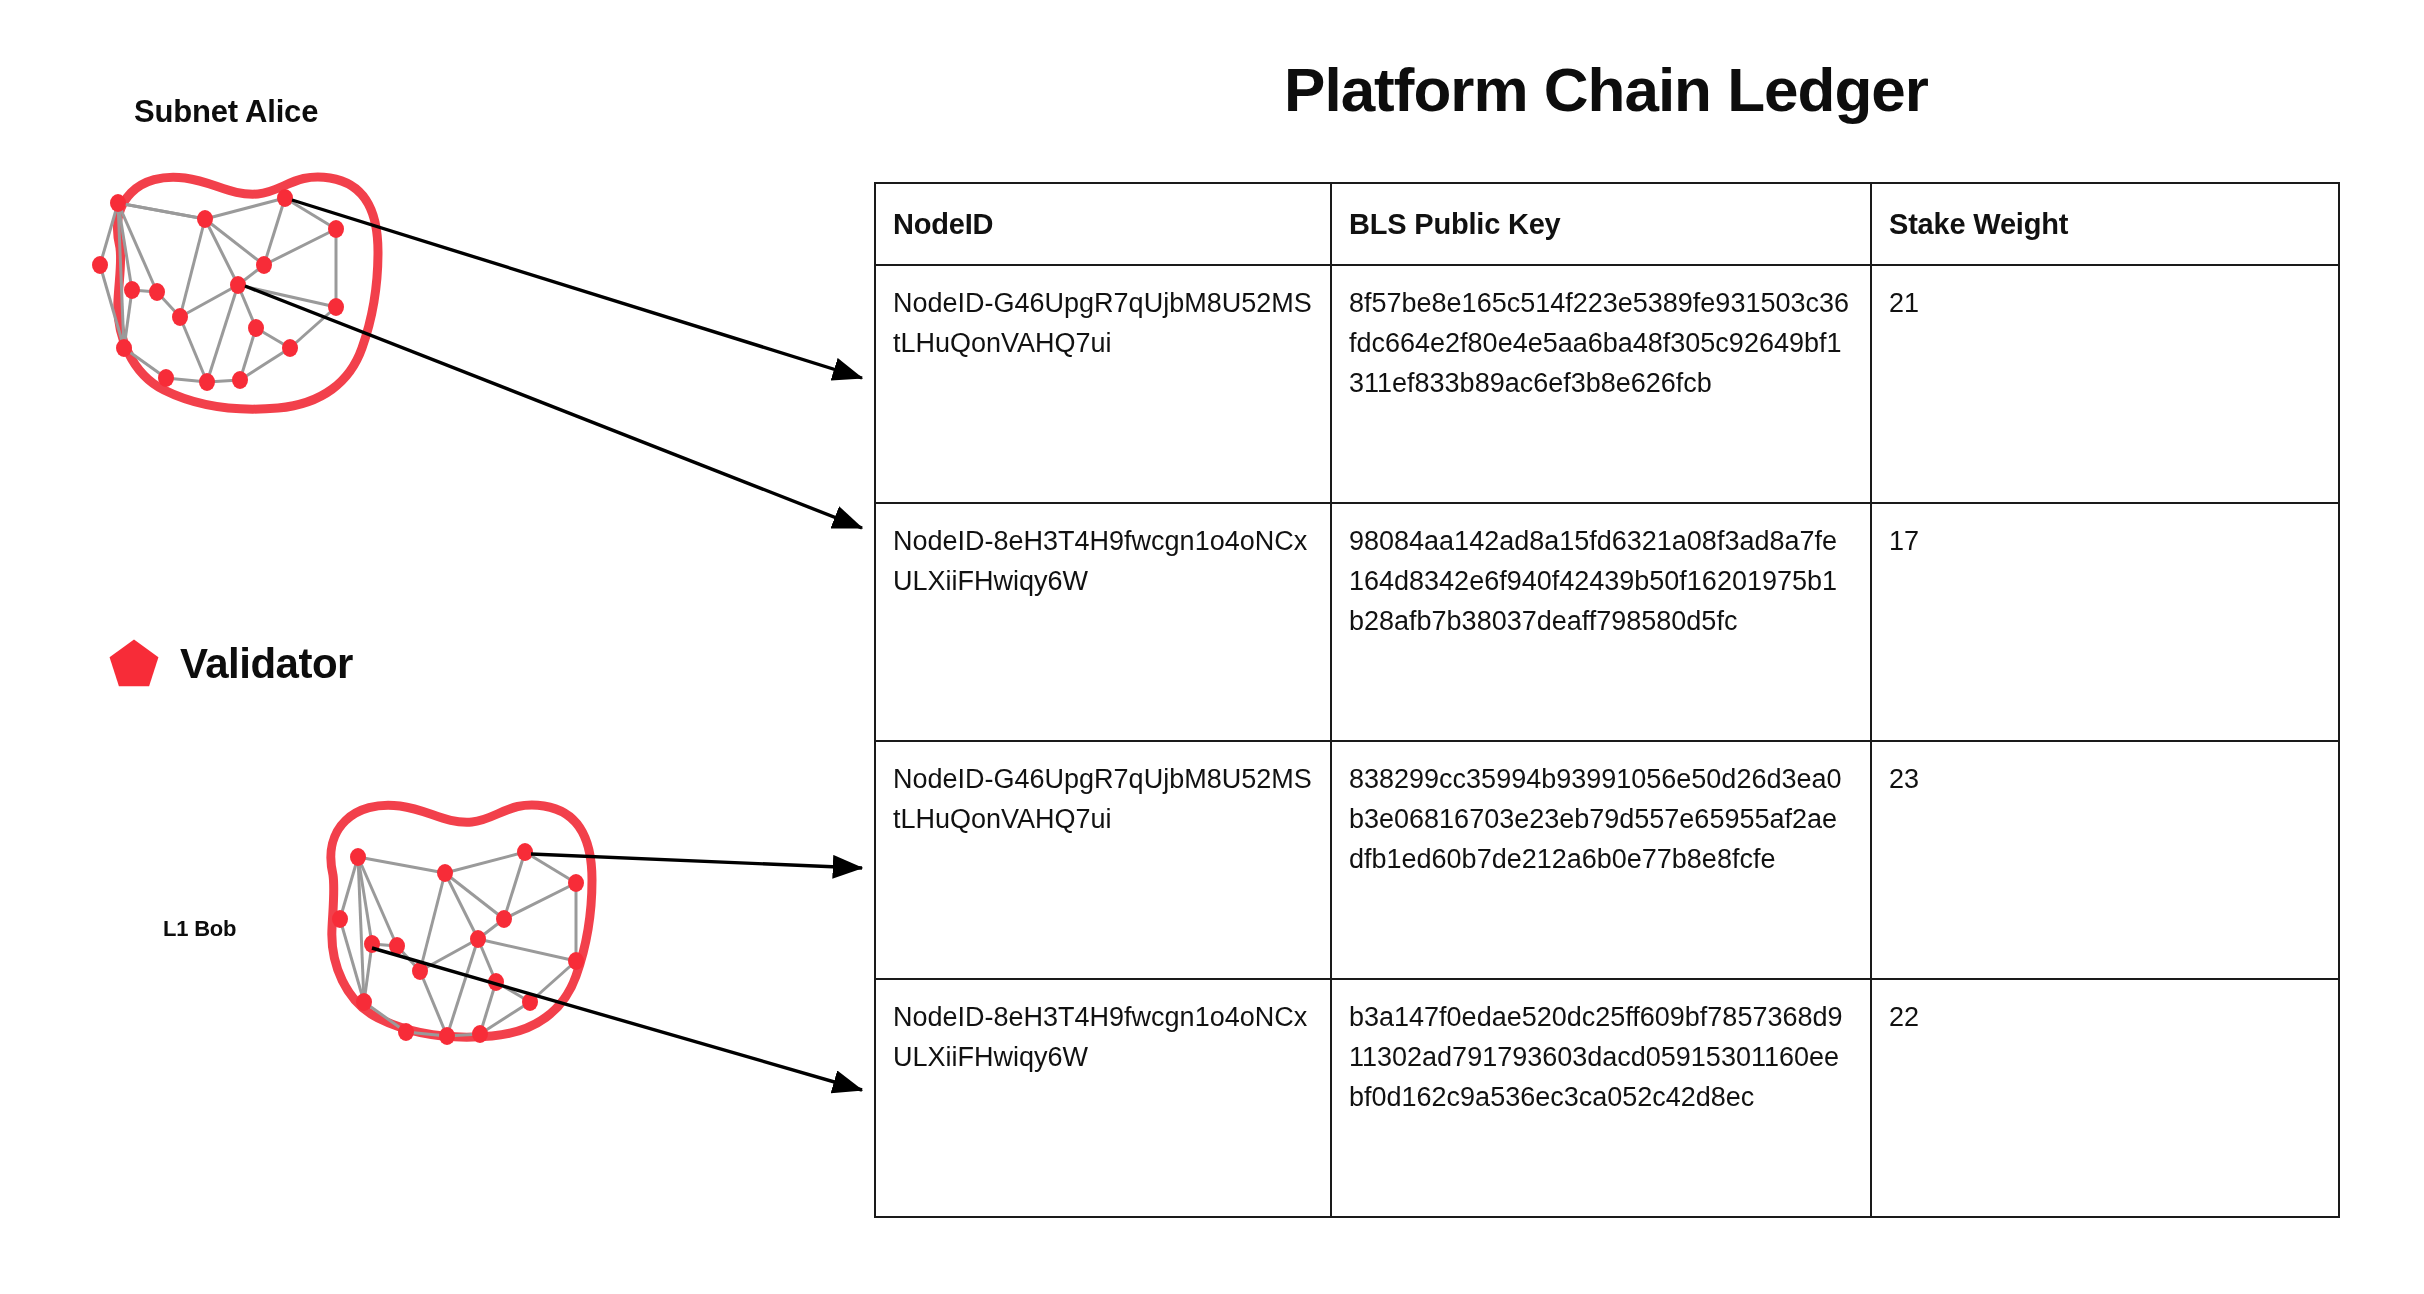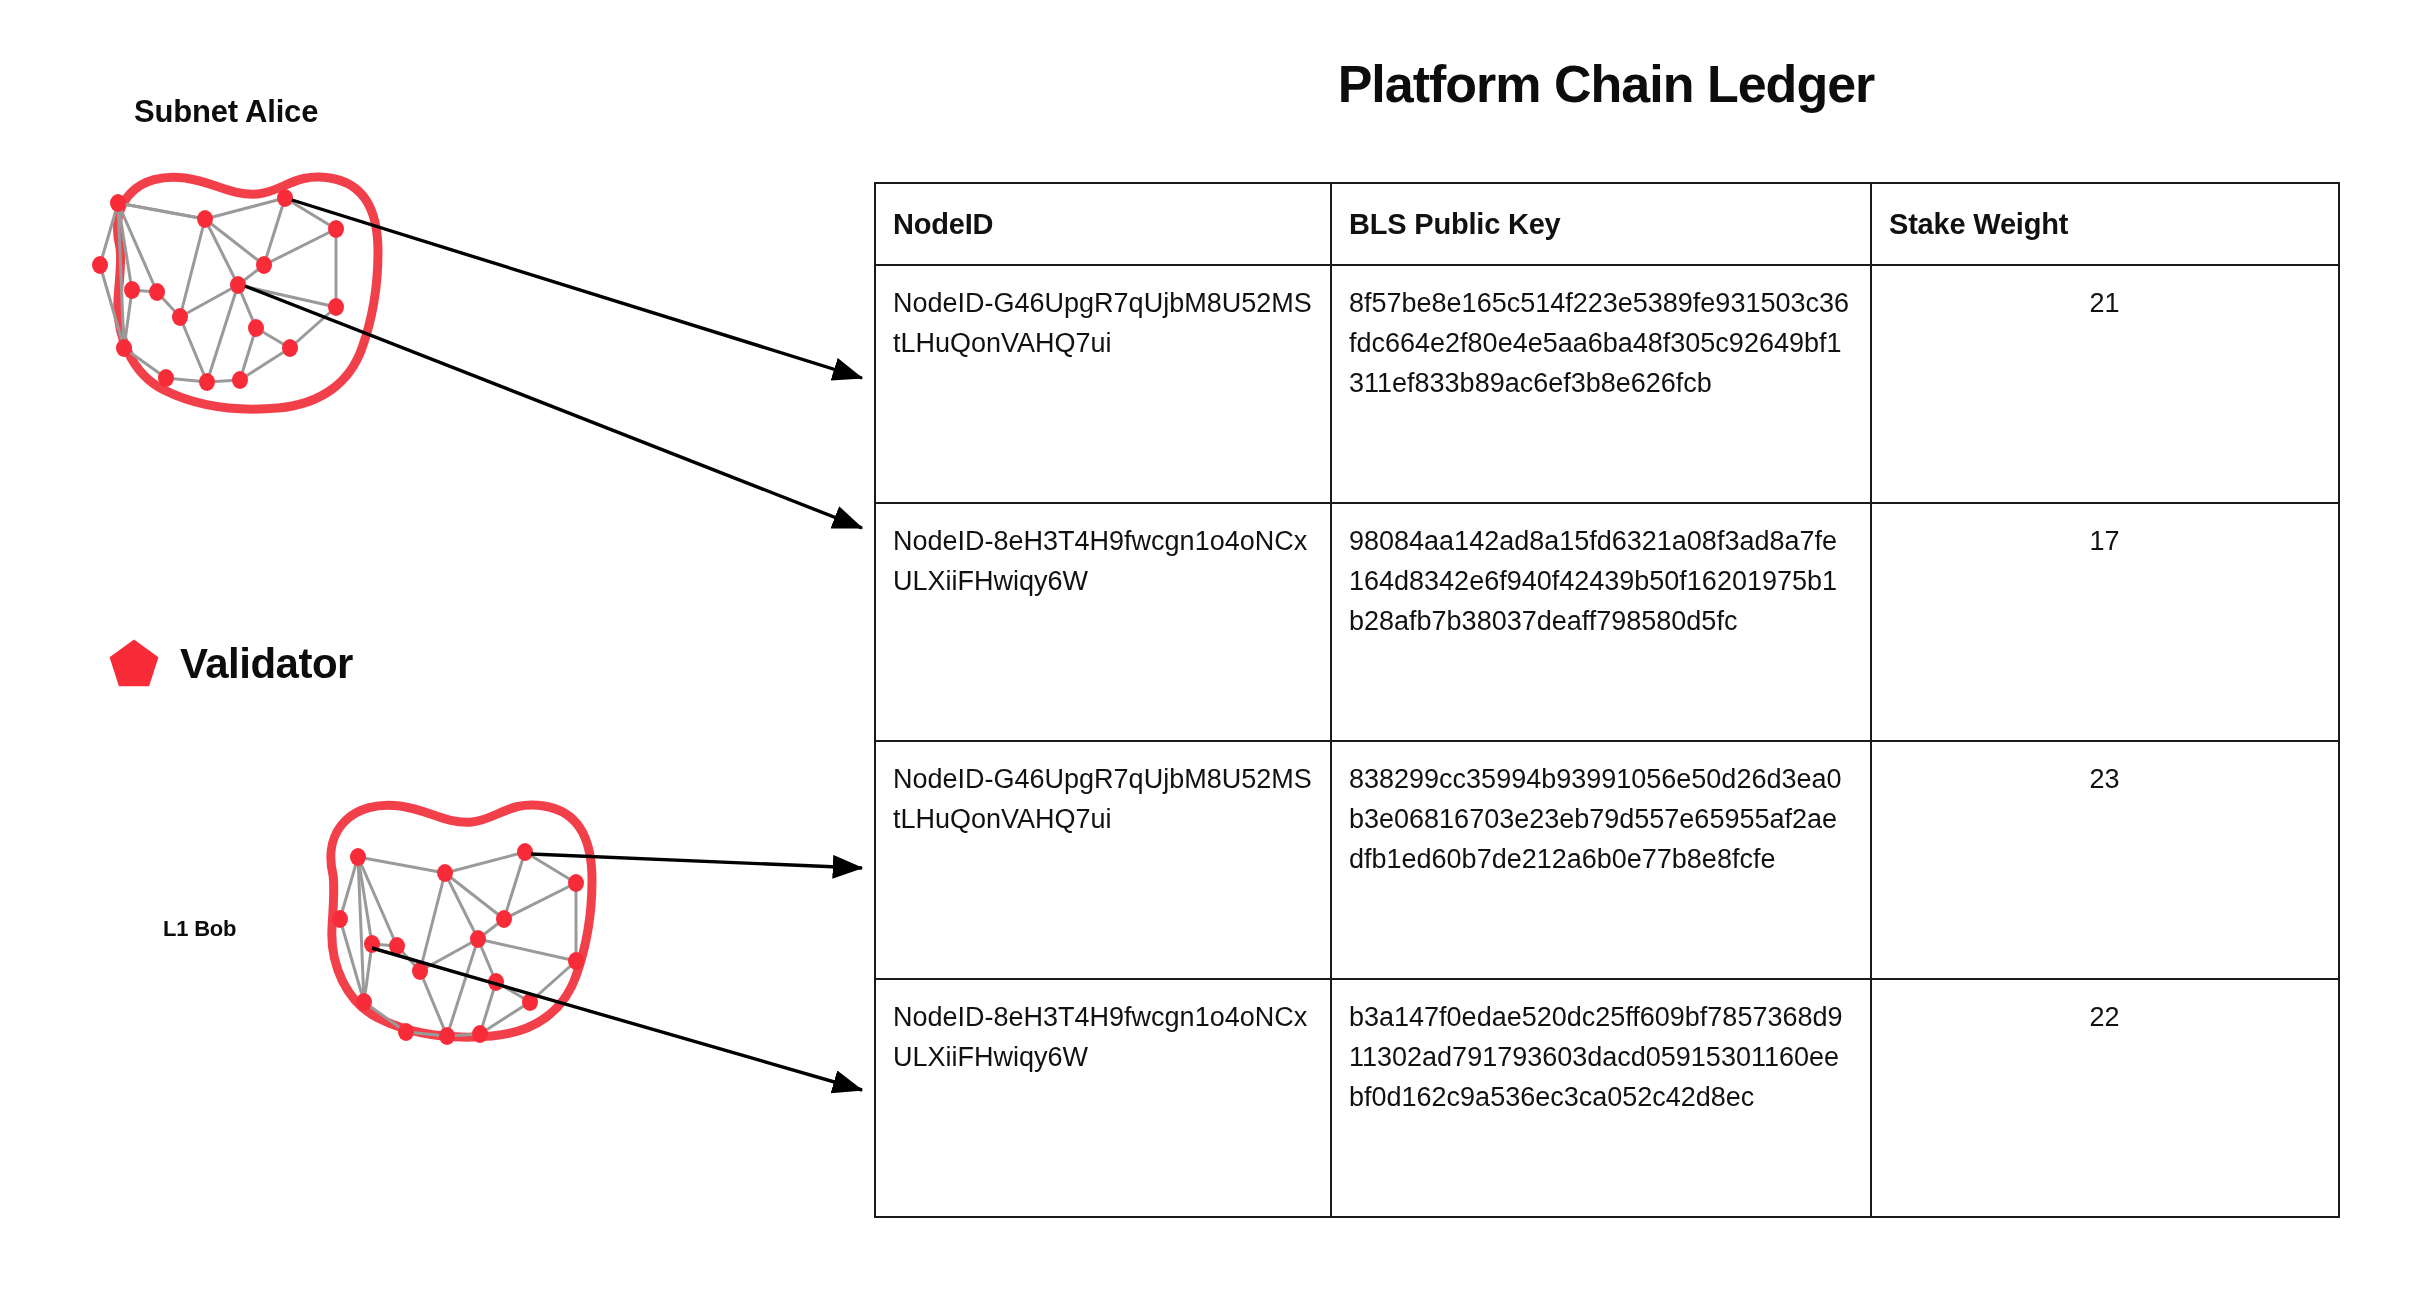--- a/index.html
+++ b/index.html
@@ -73,21 +73,21 @@
     line-height: 1;
   }
 
   
   #page-title {
     position: absolute;
     left: 874px;
     top: 54px;
     width: 1464px;
     text-align: center;
-    font-size: 52px;
+    font-size: 62px;
     font-weight: bold;
     letter-spacing: -1px;
     color: #0d0d0d;
     font-stretch: condensed;
   }
 
   
   #ledger-table {
     position: absolute;
     left: 874px;
@@ -117,21 +117,21 @@
     letter-spacing: -0.2px;
   }
   .col-nodeid   { width: 456px; }
   .col-bls      { width: 540px; }
   .col-stake    { width: 468px; }
 
   th.th-nodeid, th.th-bls { text-align: left; }
   th.th-stake { text-align: left; }
 
   td.cell-nodeid { height: 200px; }
-  td.cell-stake  { text-align: center; }
+  td.cell-stake  { text-align: left; }
 </style>
 </head>
 <body>
 
 <div id="canvas">
 
   <svg class="diagram-svg" viewBox="0 0 900 1294">
     <defs>
       <marker id="arrowhead" markerWidth="9" markerHeight="7" refX="8.6" refY="3.5" orient="auto">
         <polygon points="0 0, 9 3.5, 0 7" fill="#000000"></polygon>

